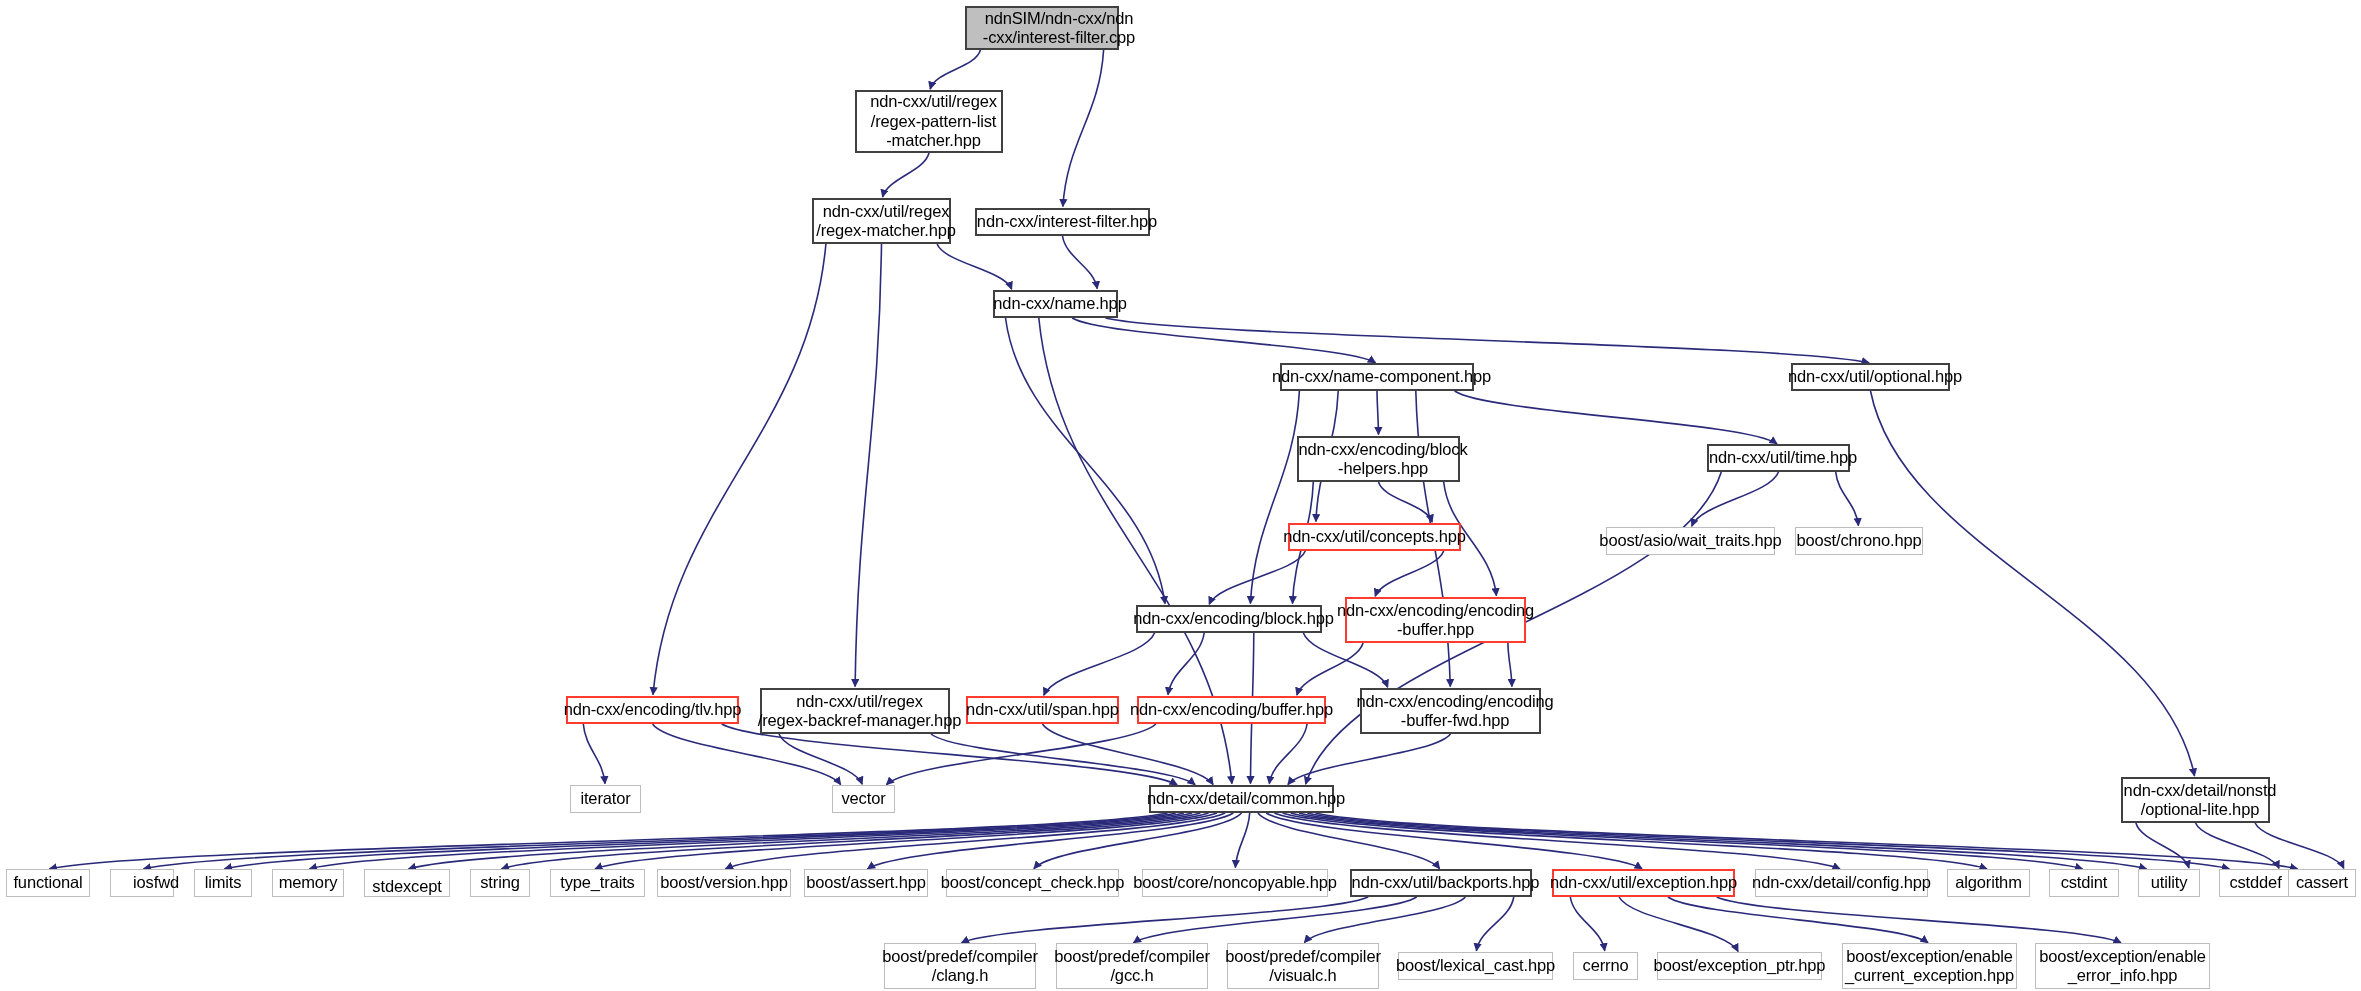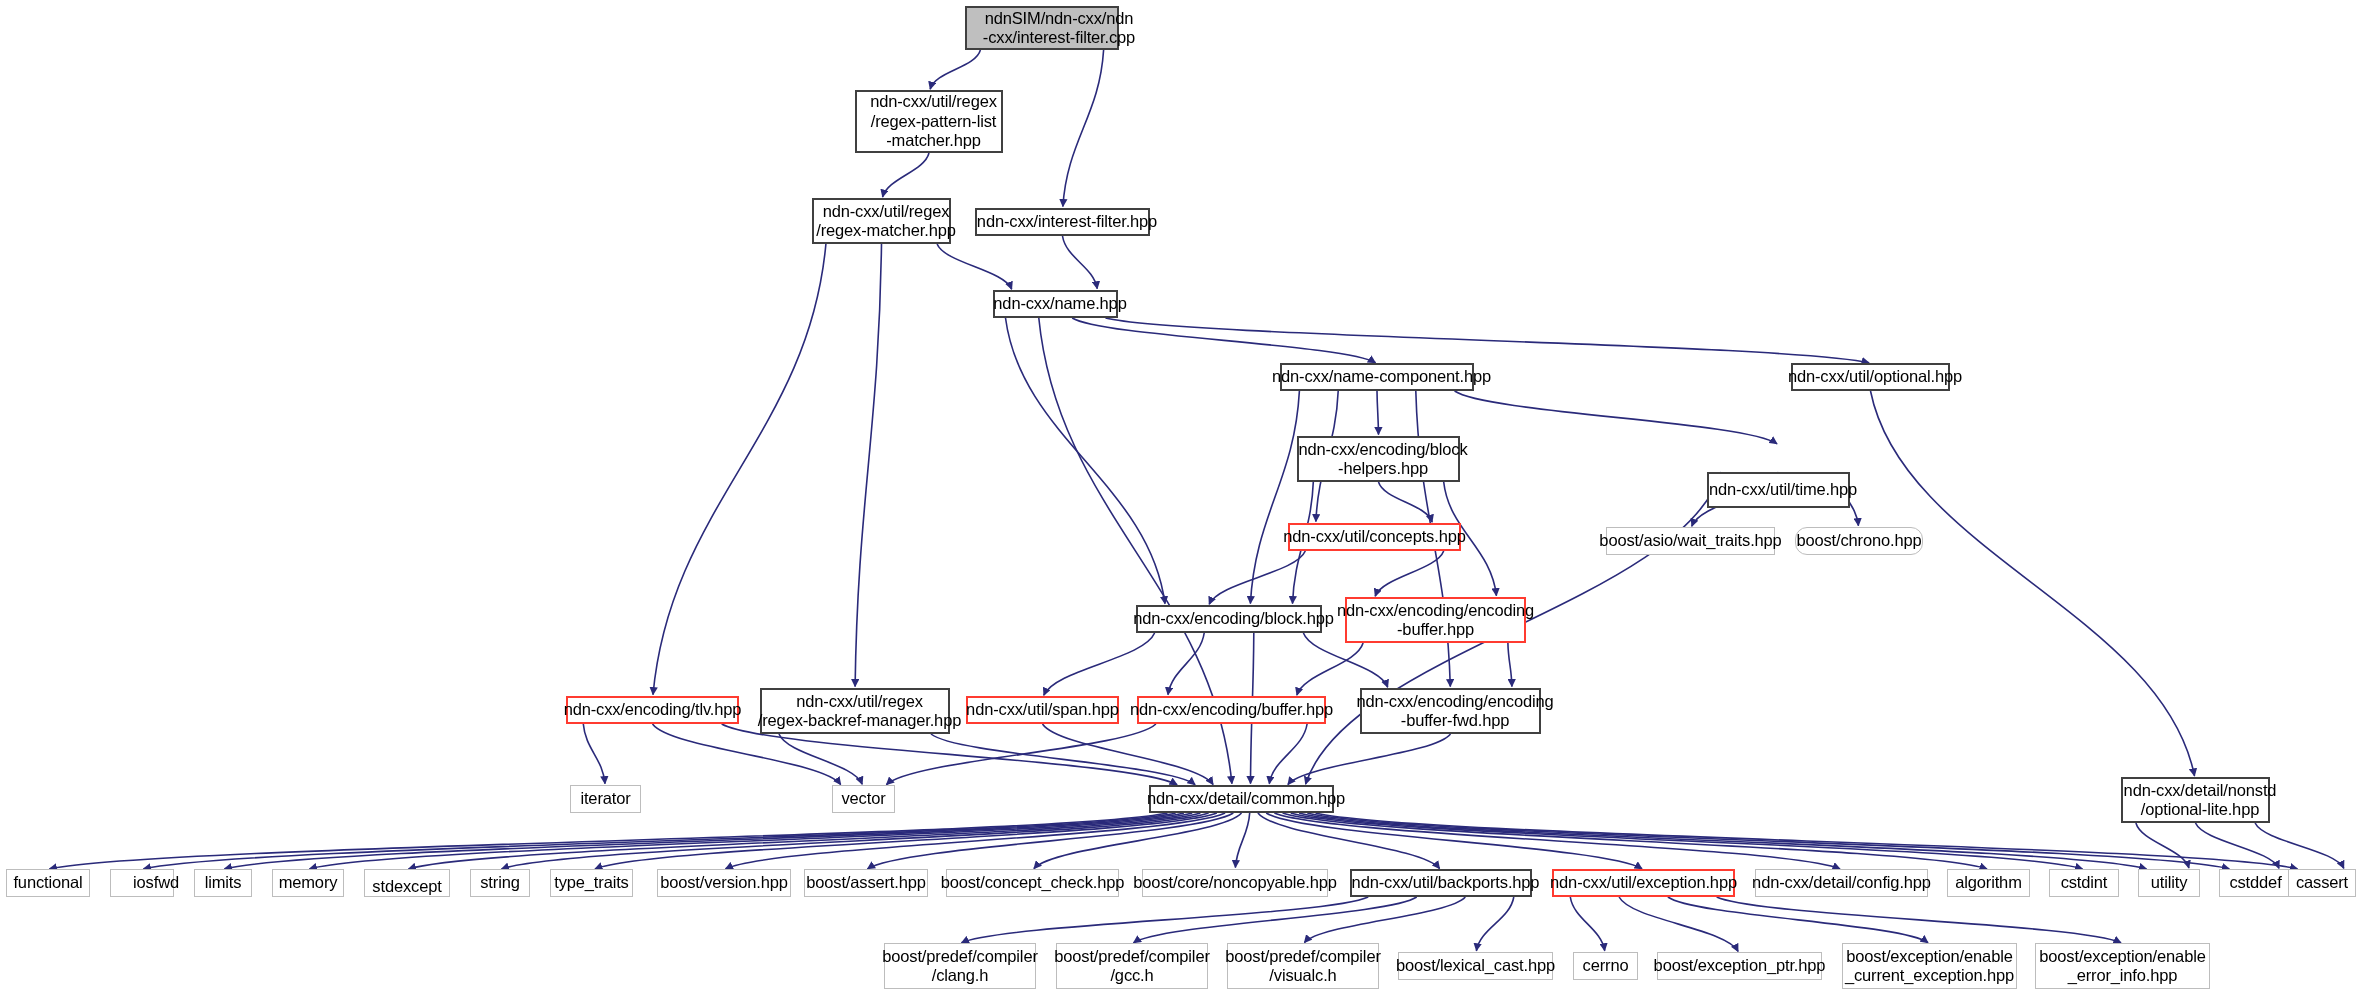--- a/index.html
+++ b/index.html
@@ -139,24 +139,24 @@
 /regex-pattern-list
 -matcher.hpp</span></div>
     <div class="node strong" style="left: 975px; top: 208px; width: 175px; height: 28px;"><span>ndn-cxx/interest-filter.hpp</span></div>
     <div class="node strong" style="left: 812px; top: 198px; width: 139px; height: 46px;"><span>ndn-cxx/util/regex
 /regex-matcher.hpp</span></div>
     <div class="node strong" style="left: 993px; top: 290px; width: 125px; height: 28px;"><span>ndn-cxx/name.hpp</span></div>
     <div class="node strong" style="left: 1280px; top: 363px; width: 194px; height: 28px;"><span>ndn-cxx/name-component.hpp</span></div>
     <div class="node strong" style="left: 1791px; top: 363px; width: 159px; height: 28px;"><span>ndn-cxx/util/optional.hpp</span></div>
     <div class="node strong" style="left: 1297px; top: 436px; width: 163px; height: 46px;"><span>ndn-cxx/encoding/block
 -helpers.hpp</span></div>
-    <div class="node strong" style="left: 1707px; top: 444px; width: 143px; height: 36px; margin-top: 28px;"><span>ndn-cxx/util/time.hpp</span></div>
+    <div class="node strong" style="left: 1707px; top: 444px; width: 143px; height: 28px;"><span>ndn-cxx/util/time.hpp</span></div>
     <div class="node red" style="left: 1288px; top: 523px; width: 173px; height: 28px;"><span>ndn-cxx/util/concepts.hpp</span></div>
     <div class="node" style="left: 1606px; top: 527px; width: 169px; height: 28px;"><span>boost/asio/wait_traits.hpp</span></div>
-    <div class="node" style="left: 1795px; top: 527px; width: 128px; height: 28px; border-radius: 12px;"><span>boost/chrono.hpp</span></div>
+    <div class="node" style="left: 1795px; top: 527px; width: 128px; height: 28px;"><span>boost/chrono.hpp</span></div>
     <div class="node strong" style="left: 1136px; top: 605px; width: 186px; height: 28px;"><span>ndn-cxx/encoding/block.hpp</span></div>
     <div class="node red" style="left: 1345px; top: 597px; width: 181px; height: 46px;"><span>ndn-cxx/encoding/encoding
 -buffer.hpp</span></div>
     <div class="node red" style="left: 566px; top: 696px; width: 173px; height: 28px;"><span>ndn-cxx/encoding/tlv.hpp</span></div>
     <div class="node strong" style="left: 760px; top: 688px; width: 190px; height: 46px;"><span>ndn-cxx/util/regex
 /regex-backref-manager.hpp</span></div>
     <div class="node red" style="left: 966px; top: 696px; width: 153px; height: 28px;"><span>ndn-cxx/util/span.hpp</span></div>
     <div class="node red" style="left: 1137px; top: 696px; width: 189px; height: 28px;"><span>ndn-cxx/encoding/buffer.hpp</span></div>
     <div class="node strong" style="left: 1360px; top: 688px; width: 181px; height: 46px;"><span>ndn-cxx/encoding/encoding
 -buffer-fwd.hpp</span></div>
@@ -164,21 +164,21 @@
     <div class="node" style="left: 832px; top: 785px; width: 63px; height: 28px;"><span>vector</span></div>
     <div class="node strong" style="left: 1149px; top: 785px; width: 185px; height: 28px;"><span>ndn-cxx/detail/common.hpp</span></div>
     <div class="node strong" style="left: 2121px; top: 777px; width: 149px; height: 46px;"><span>ndn-cxx/detail/nonstd
 /optional-lite.hpp</span></div>
     <div class="node" style="left: 6px; top: 869px; width: 84px; height: 28px;"><span>functional</span></div>
     <div class="node" style="left: 110px; top: 869px; width: 64px; height: 28px; padding-left: 28px;"><span>iosfwd</span></div>
     <div class="node" style="left: 194px; top: 869px; width: 58px; height: 28px;"><span>limits</span></div>
     <div class="node" style="left: 272px; top: 869px; width: 72px; height: 28px;"><span>memory</span></div>
     <div class="node" style="left: 364px; top: 869px; width: 86px; height: 28px; align-items: flex-end;"><span>stdexcept</span></div>
     <div class="node" style="left: 470px; top: 869px; width: 60px; height: 28px;"><span>string</span></div>
-    <div class="node" style="left: 550px; top: 869px; width: 83px; height: 28px;"><span>type_traits</span></div>
+    <div class="node" style="left: 550px; top: 869px; width: 95px; height: 28px;"><span>type_traits</span></div>
     <div class="node" style="left: 657px; top: 869px; width: 134px; height: 28px;"><span>boost/version.hpp</span></div>
     <div class="node" style="left: 804px; top: 869px; width: 124px; height: 28px;"><span>boost/assert.hpp</span></div>
     <div class="node" style="left: 946px; top: 869px; width: 173px; height: 28px;"><span>boost/concept_check.hpp</span></div>
     <div class="node" style="left: 1142px; top: 869px; width: 186px; height: 28px;"><span>boost/core/noncopyable.hpp</span></div>
     <div class="node strong" style="left: 1350px; top: 869px; width: 182px; height: 28px;"><span>ndn-cxx/util/backports.hpp</span></div>
     <div class="node red" style="left: 1552px; top: 869px; width: 183px; height: 28px;"><span>ndn-cxx/util/exception.hpp</span></div>
     <div class="node" style="left: 1755px; top: 869px; width: 173px; height: 28px;"><span>ndn-cxx/detail/config.hpp</span></div>
     <div class="node" style="left: 1947px; top: 869px; width: 83px; height: 28px;"><span>algorithm</span></div>
     <div class="node" style="left: 2049px; top: 869px; width: 70px; height: 28px;"><span>cstdint</span></div>
     <div class="node" style="left: 2138px; top: 869px; width: 62px; height: 28px;"><span>utility</span></div>

